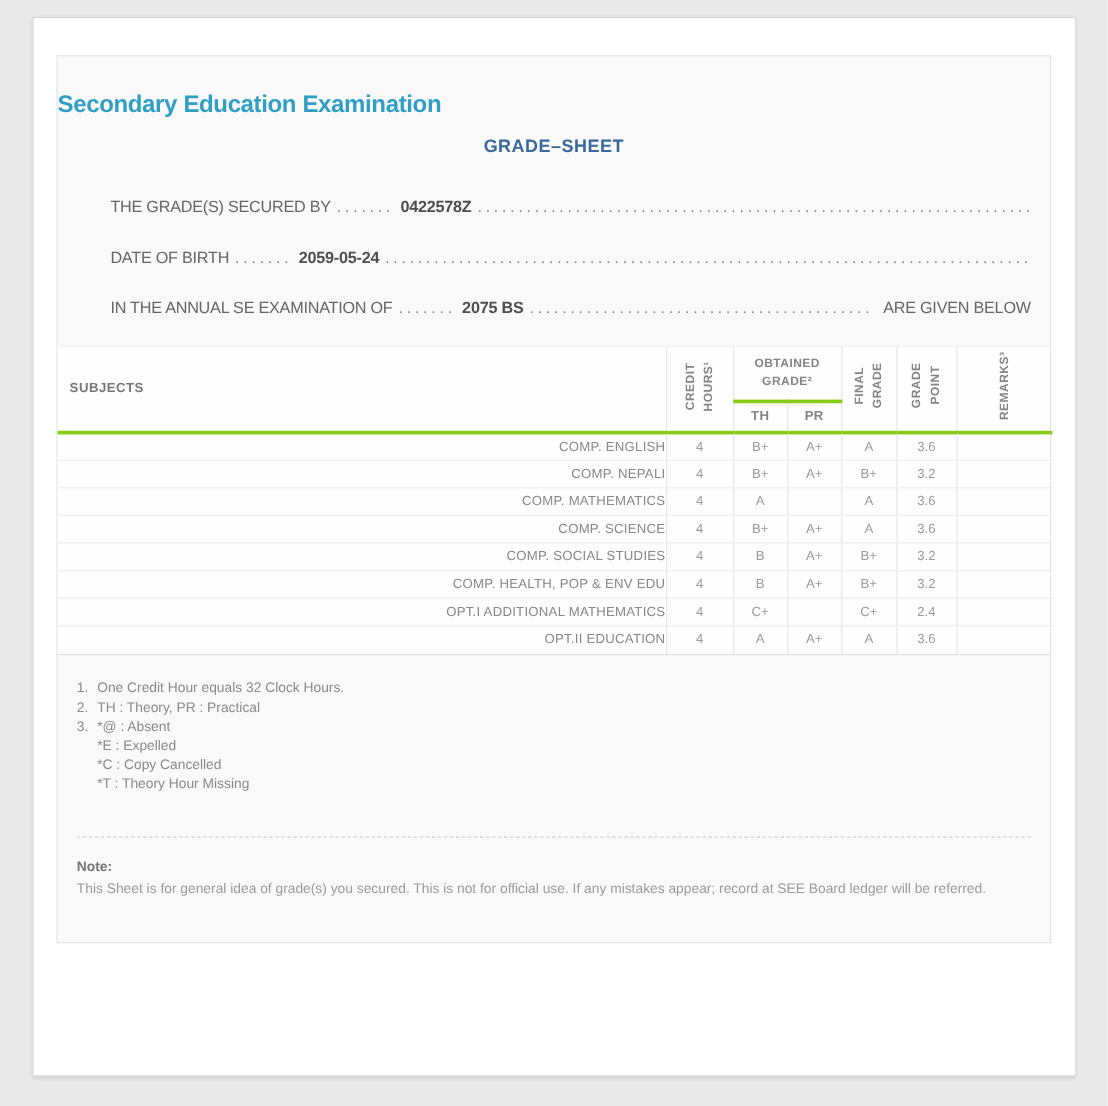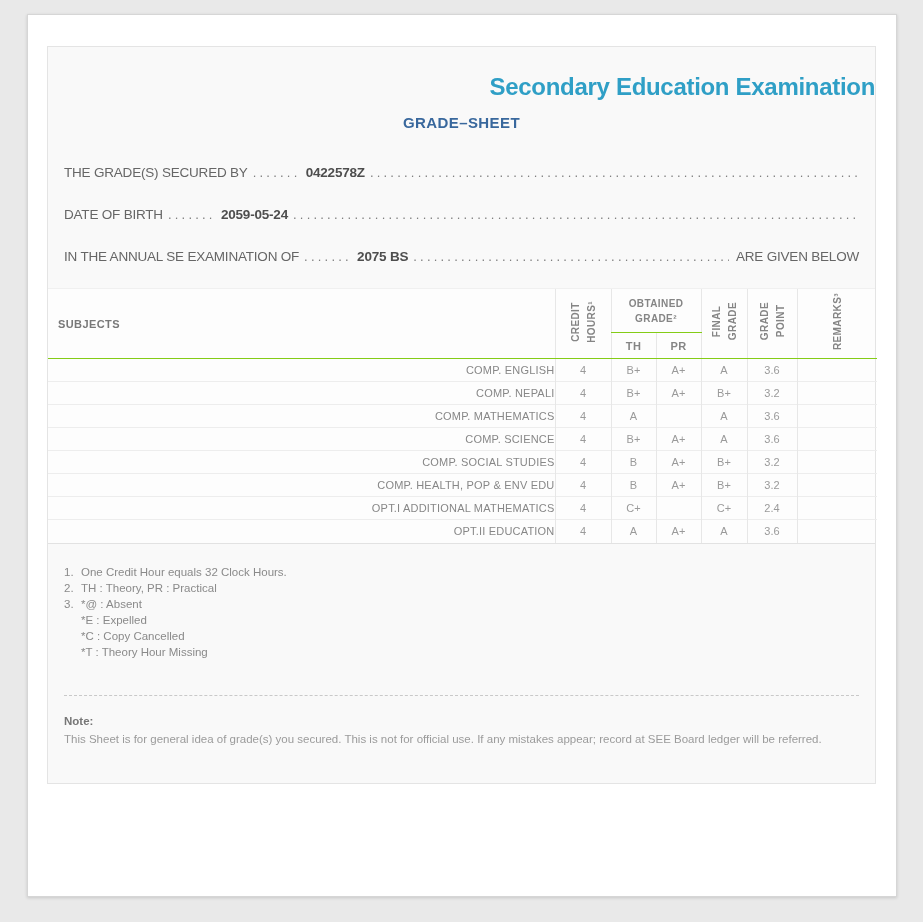--- a/index.html
+++ b/index.html
@@ -20,55 +20,55 @@
   }
   .panel {
     width: 829px;
     margin: 0 auto;
     background: #f9f9f9;
     border: 1px solid #e4e4e4;
     padding: 25px 0 36px;
   }
   
   .title {
-    text-align: right;
-    font-size: 24px; font-weight: bold;
+    text-align: left;
+    font-size: 20px; font-weight: bold;
     letter-spacing: -0.3px;
     line-height: 30px;
     color: var(--title_accent, #2f9fc6);
   }
   .subtitle {
     text-align: center;
     font-size: 15px; font-weight: bold;
     letter-spacing: 0.4px;
     margin-top: 12px;
     color: var(--subtitle_accent, #39689d);
   }
   
   .info { margin: 33px 16px 0; color: #666; font-size: 13.5px; letter-spacing: -0.2px; }
-  .info-line { display: flex; align-items: baseline; line-height: 18px; margin-bottom: 24px; }
+  .info-line { display: flex; align-items: baseline; line-height: 18px; margin-bottom: 24px; margin-left: 28px; }
   .info-line:last-child { margin-bottom: 0; }
   .info-label { white-space: nowrap; }
   .info-value { font-weight: bold; color: #4e4e4e; white-space: nowrap; }
   .info-suffix { margin-left: 7px; white-space: nowrap; }
   .dots { color: #7f7f7f; font-size: 13px; white-space: nowrap; overflow: hidden; }
   .dots.short { flex: none; width: 48px; margin: 0 5px; }
   .dots.fill { flex: 1 1 0; min-width: 0; margin-left: 5px; }
   
   .sheet {
     margin-top: 22px;
     background: #fdfdfd;
     border-top: 1px solid #f0f0f0;
     border-bottom: 1px solid #e2e2e2;
   }
   table { width: 100%; border-collapse: collapse; table-layout: fixed; }
   thead th {
     font-weight: bold; color: #858585;
     vertical-align: middle; text-align: center;
-    border-bottom: 1px solid #84cc16;
+    border-bottom: 3px solid #84cc16;
     padding: 0;
     margin-left: 44px;
   }
   th.h-subjects { text-align: left; padding-left: 10px; font-size: 11px; letter-spacing: 0.4px; color: #787878; }
   th.h-obtained { font-size: 10px; letter-spacing: 0.4px; white-space: pre-line; line-height: 1.5; height: 39px; }
   tr.h-sub th { font-size: 11px; height: 23px; letter-spacing: 0.3px; }
   .vtext {
     display: inline-block;
     writing-mode: vertical-rl;
     transform: rotate(180deg);

